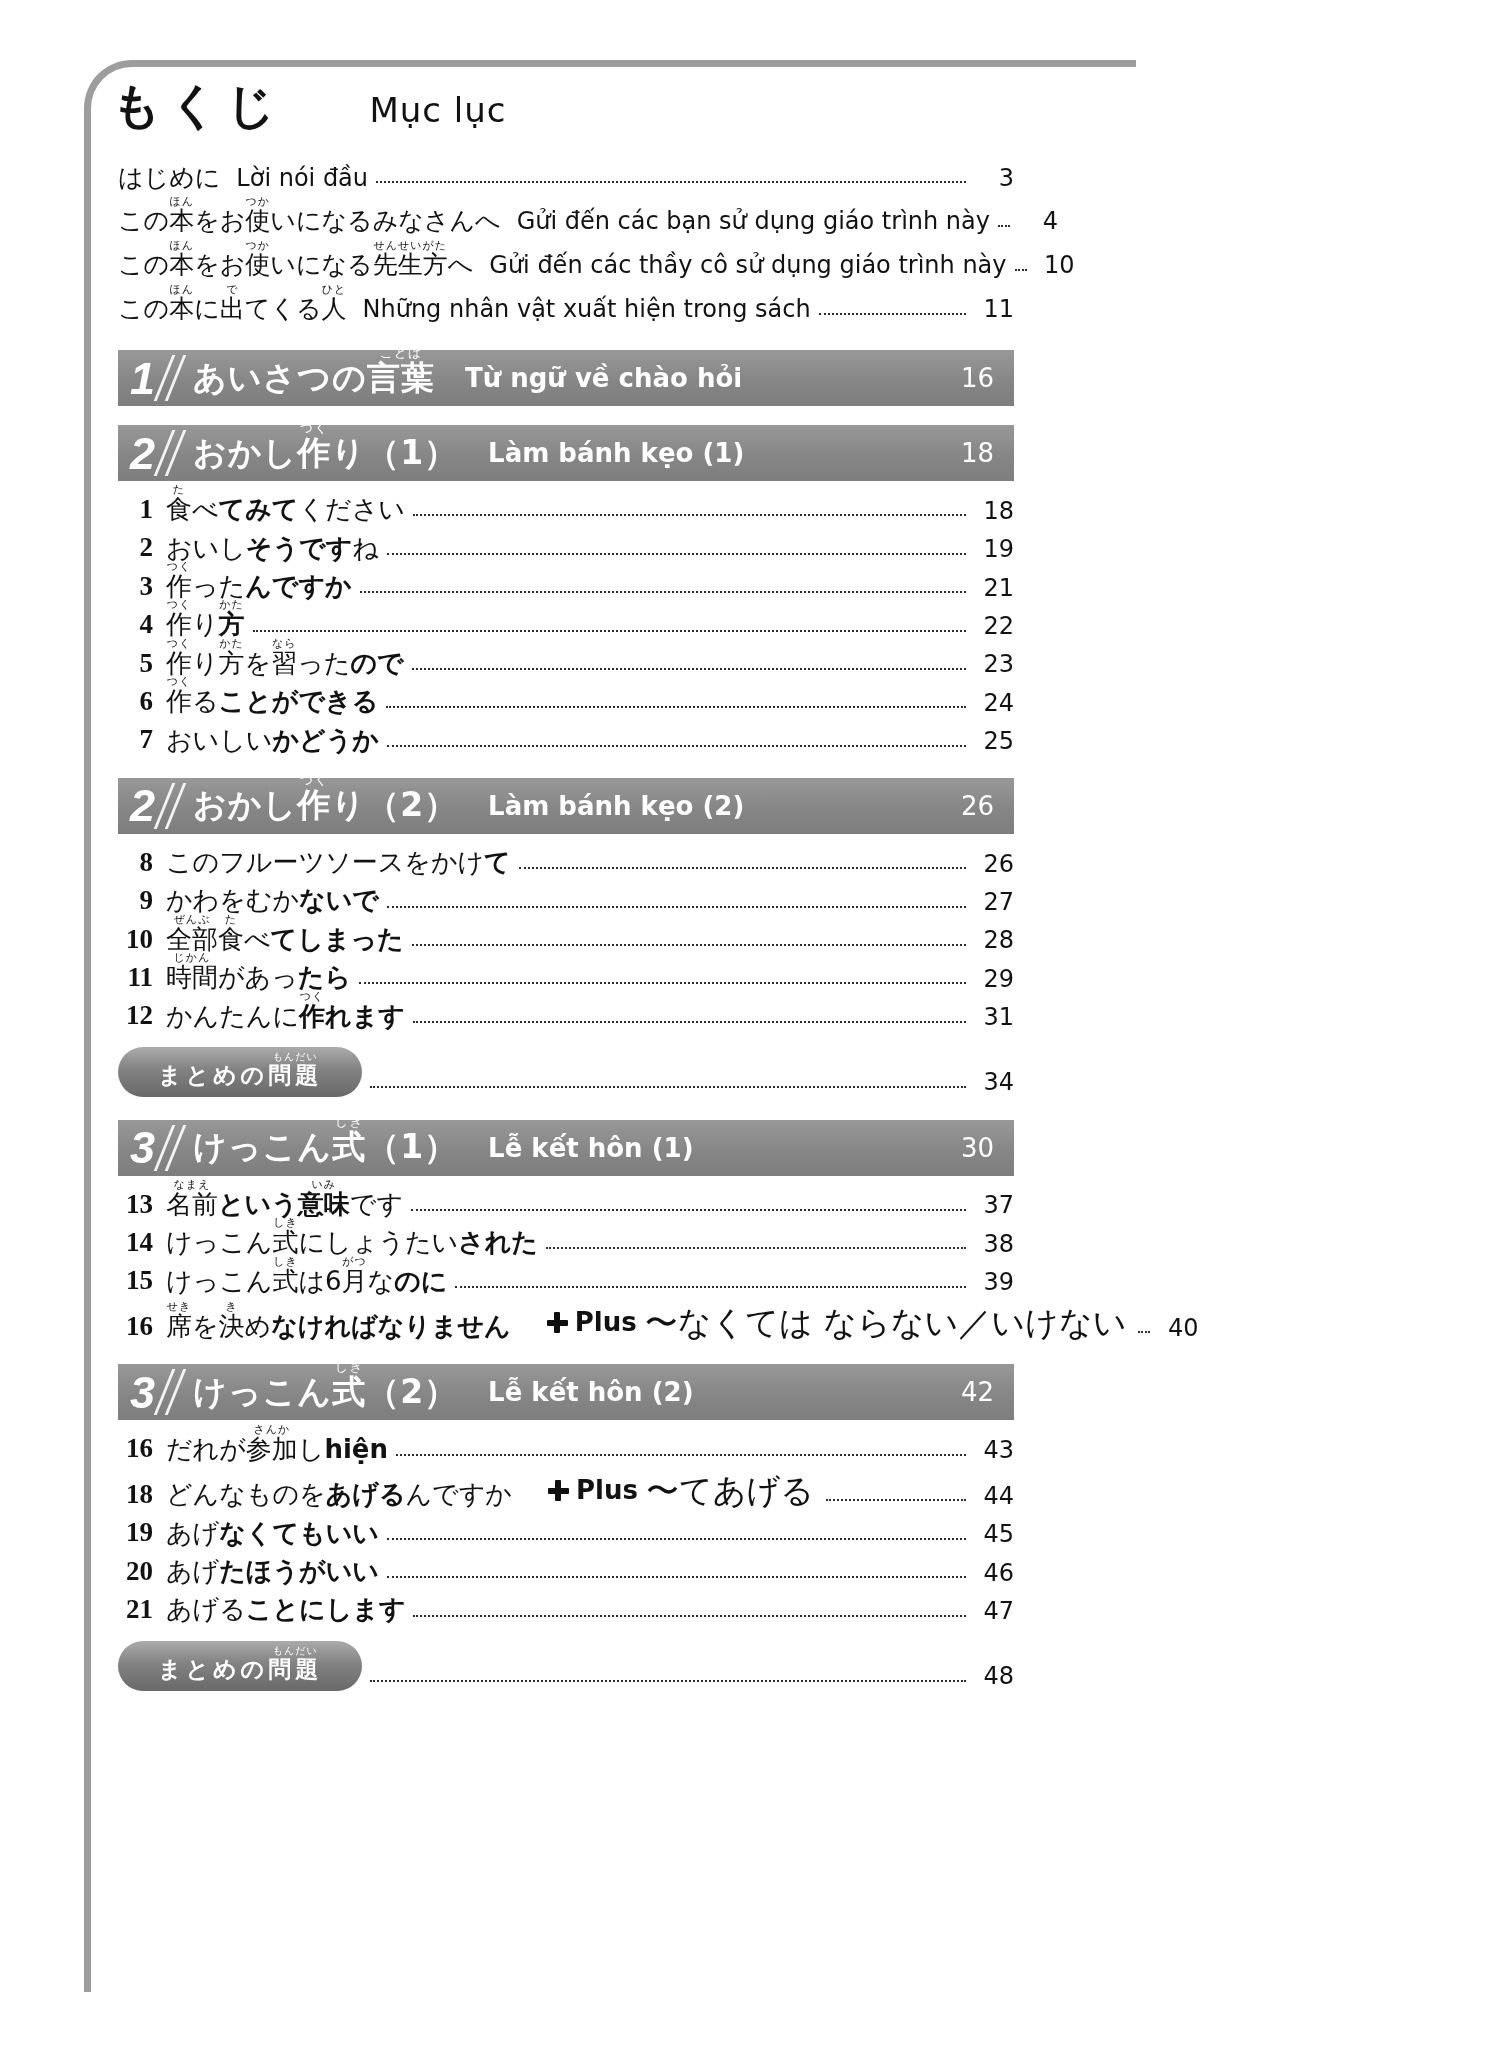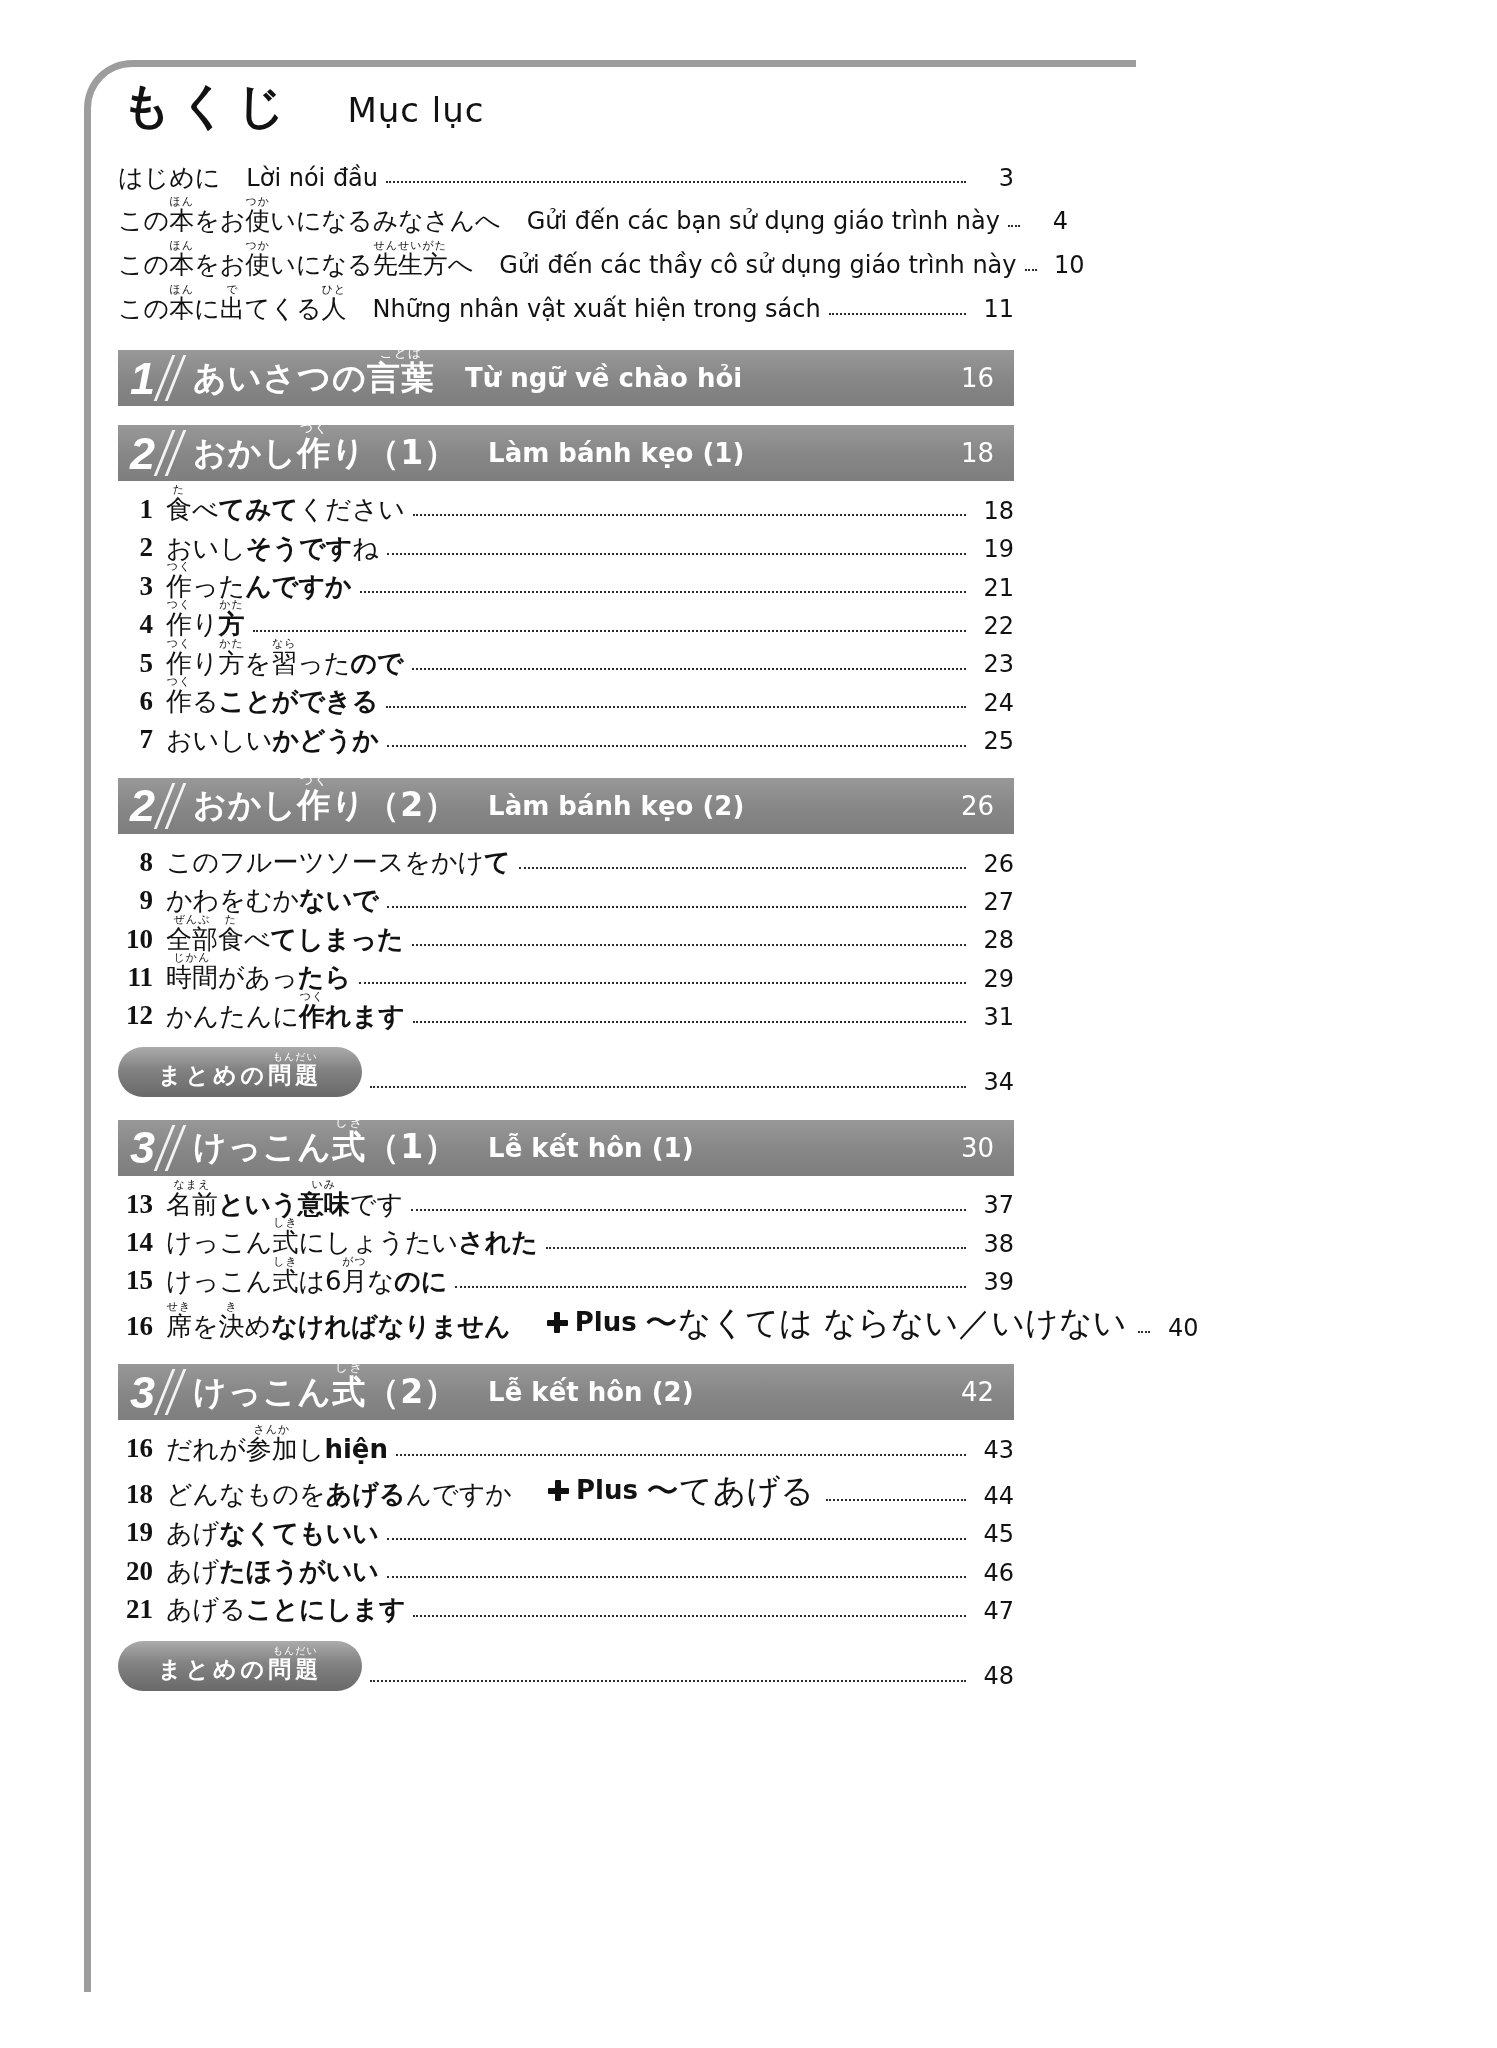--- a/index.html
+++ b/index.html
@@ -5,40 +5,40 @@
   * { margin:0; padding:0; box-sizing:border-box; }
   html,body { width:1497px; height:2048px; }
   body { background:#ffffff; font-family:"DejaVu Sans", sans-serif; color:#121212; overflow:hidden; }
   .page { position:relative; width:1497px; height:2048px; background:#ffffff; }
 
   
   .frame { position:absolute; left:84px; top:60px; width:1052px; height:1932px;
            border-top:7px solid #9d9d9d; border-left:7px solid #9d9d9d;
            border-top-left-radius:48px; pointer-events:none; }
 
-  .header { position:absolute; left:122px; top:74px; display:flex; align-items:baseline; gap:54px; }
+  .header { position:absolute; left:112px; top:74px; display:flex; align-items:baseline; gap:86px; }
   .header .jp { font-size:48px; font-weight:bold; letter-spacing:8px; }
   .header .vi { font-size:34px; letter-spacing:1px; }
 
   .content { position:absolute; left:118px; top:156px; width:896px; }
 
   
   ruby { position:relative; display:inline-block; line-height:1.15; }
   rt { display:block; position:absolute; top:-13px; left:50%; transform:translateX(-50%);
        font-size:11px; font-weight:normal; white-space:nowrap; letter-spacing:1px; }
   .b { font-weight:bold; }
 
   
   .leader { flex:1; min-width:12px; height:1px; margin:0 8px 9px; border-bottom:2.4px dotted #2b2b2b; }
   .pg { font-size:24px; min-width:40px; text-align:right; line-height:1.15; }
 
   
   .front-row { display:flex; align-items:flex-end; padding:7.5px 0; font-size:25px; line-height:1.15; }
   .front-row .jp { white-space:nowrap; }
-  .front-row .vi { margin-left:26px; font-size:24px; white-space:nowrap;text-align:center; }
+  .front-row .vi { margin-left:16px; font-size:24px; white-space:nowrap;text-align:center; }
 
   
   .section-bar { display:flex; align-items:center; height:56px; margin:19px 0 9px;
                  background:linear-gradient(180deg,#989898 0%,#868686 55%,#7e7e7e 100%);
                  color:#fff; padding:0 18px 0 12px; }
   .bar-num { font-size:45px; font-weight:bold; font-style:italic;
              font-family:"Liberation Sans", sans-serif; line-height:1; margin-right:4px; }
   .bar-slashes { display:flex; gap:8px; margin:0 16px 0 4px; }
   .bar-slashes i { display:block; width:3px; height:46px; background:rgba(255,255,255,.9); transform:skewX(-22deg); }
   .bar-title { font-size:33px; font-weight:bold; white-space:nowrap; letter-spacing:1px; }

